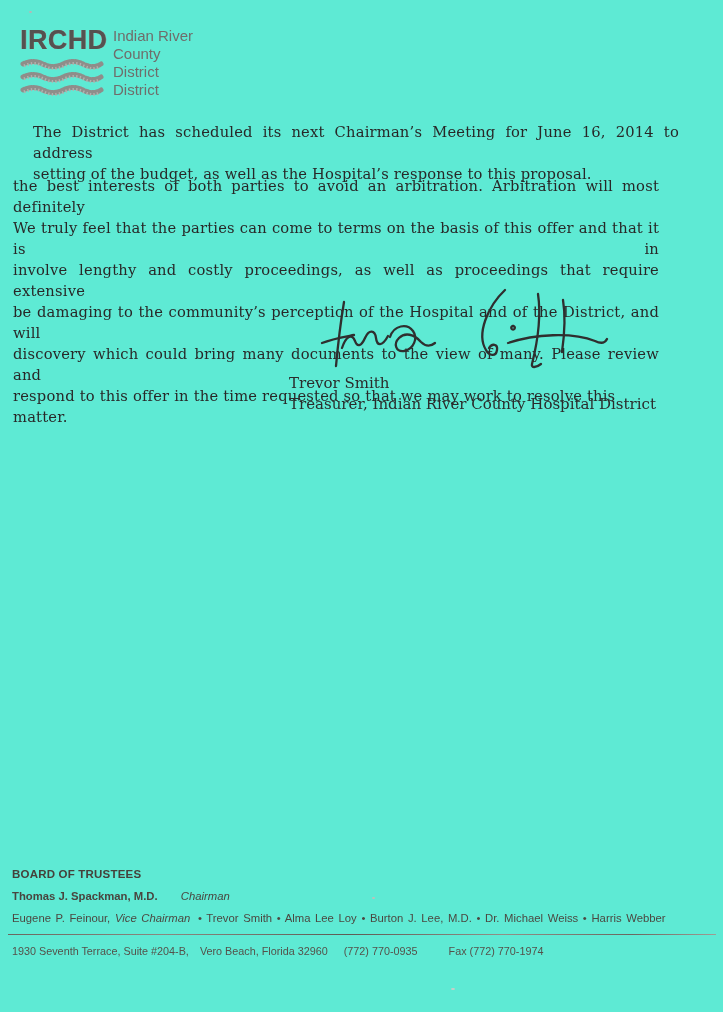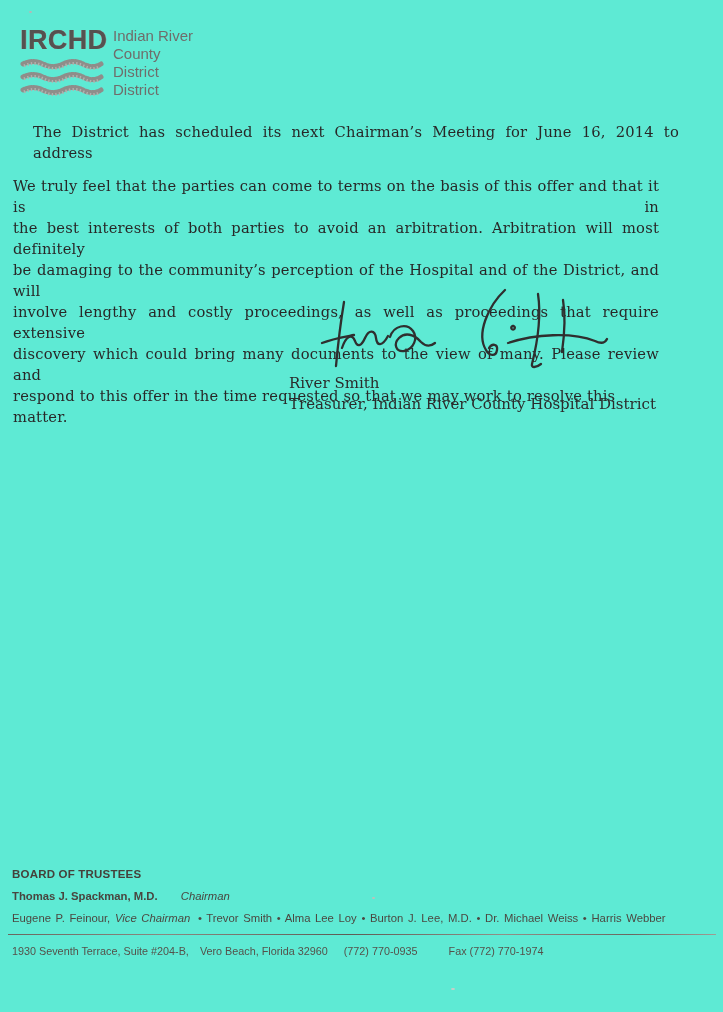--- a/index.html
+++ b/index.html
@@ -165,27 +165,28 @@
     <div class="logo-name">
       <div>Indian River</div>
       <div>County</div>
       <div>District</div>
       <div>District</div>
     </div>
   </div>
 
   <div class="para para-1">
     <div class="jline">The District has scheduled its next Chairman’s Meeting for June 16, 2014 to address</div>
+    <div class="jlast">setting of the budget, as well as the Hospital’s response to this proposal.</div>
   </div>
 
   <div class="para para-2">
+    <div class="jline">the best interests of both parties to avoid an arbitration.  Arbitration will most definitely</div>
     <div class="jline">We truly feel that the parties can come to terms on the basis of this offer and that it is in</div>
-    <div class="jline">the best interests of both parties to avoid an arbitration.  Arbitration will most definitely</div>
+    <div class="jline">involve lengthy and costly proceedings, as well as proceedings that require extensive</div>
     <div class="jline">be damaging to the community’s perception of the Hospital and of the District, and will</div>
-    <div class="jline">involve lengthy and costly proceedings, as well as proceedings that require extensive</div>
     <div class="jline">discovery which could bring many documents to the view of many.  Please review and</div>
     <div class="jlast">respond to this offer in the time requested so that we may work to resolve this matter.</div>
   </div>
 
   <svg class="signature-svg" width="310" height="94" viewBox="0 0 310 94">
     <g fill="none" stroke="#2f2f2f" stroke-width="2.3" stroke-linecap="round" stroke-linejoin="round">
 
       <path d="M44,16 C41,34 38,58 36,80"></path>
       <path d="M22,57 C32,53 44,51 54,49"></path>
       <path d="M42,62 C46,50 52,47 55,55 C57,61 61,61 65,52 C69,43 75,44 76,52 C77,60 82,61 88,50"></path>
@@ -193,21 +194,21 @@
 
       <path d="M205,4 C188,20 176,48 186,64 C189,70 196,71 197,64 C198,58 192,57 189,62"></path>
       <path d="M213,40 a1.8,1.8 0 1 0 0.1,0"></path>
       <path d="M238,8 C241,28 238,54 232,78 C231,82 236,82 241,78"></path>
       <path d="M263,14 C266,32 264,52 262,66"></path>
       <path d="M208,57 C235,48 272,46 295,55 C301,58 305,57 307,53"></path>
     </g>
   </svg>
 
   <div class="sig-block">
-    <div>River Smith</div>
+    <div>Trevor Smith</div>
     <div>Treasurer, Indian River County Hospital District</div>
   </div>
 
   <div class="footer-board-title">BOARD OF TRUSTEES</div>
 
   <div class="footer-chairman">
     <span class="name">Thomas J. Spackman, M.D.</span>
     <span class="role">Chairman</span>
   </div>
 

